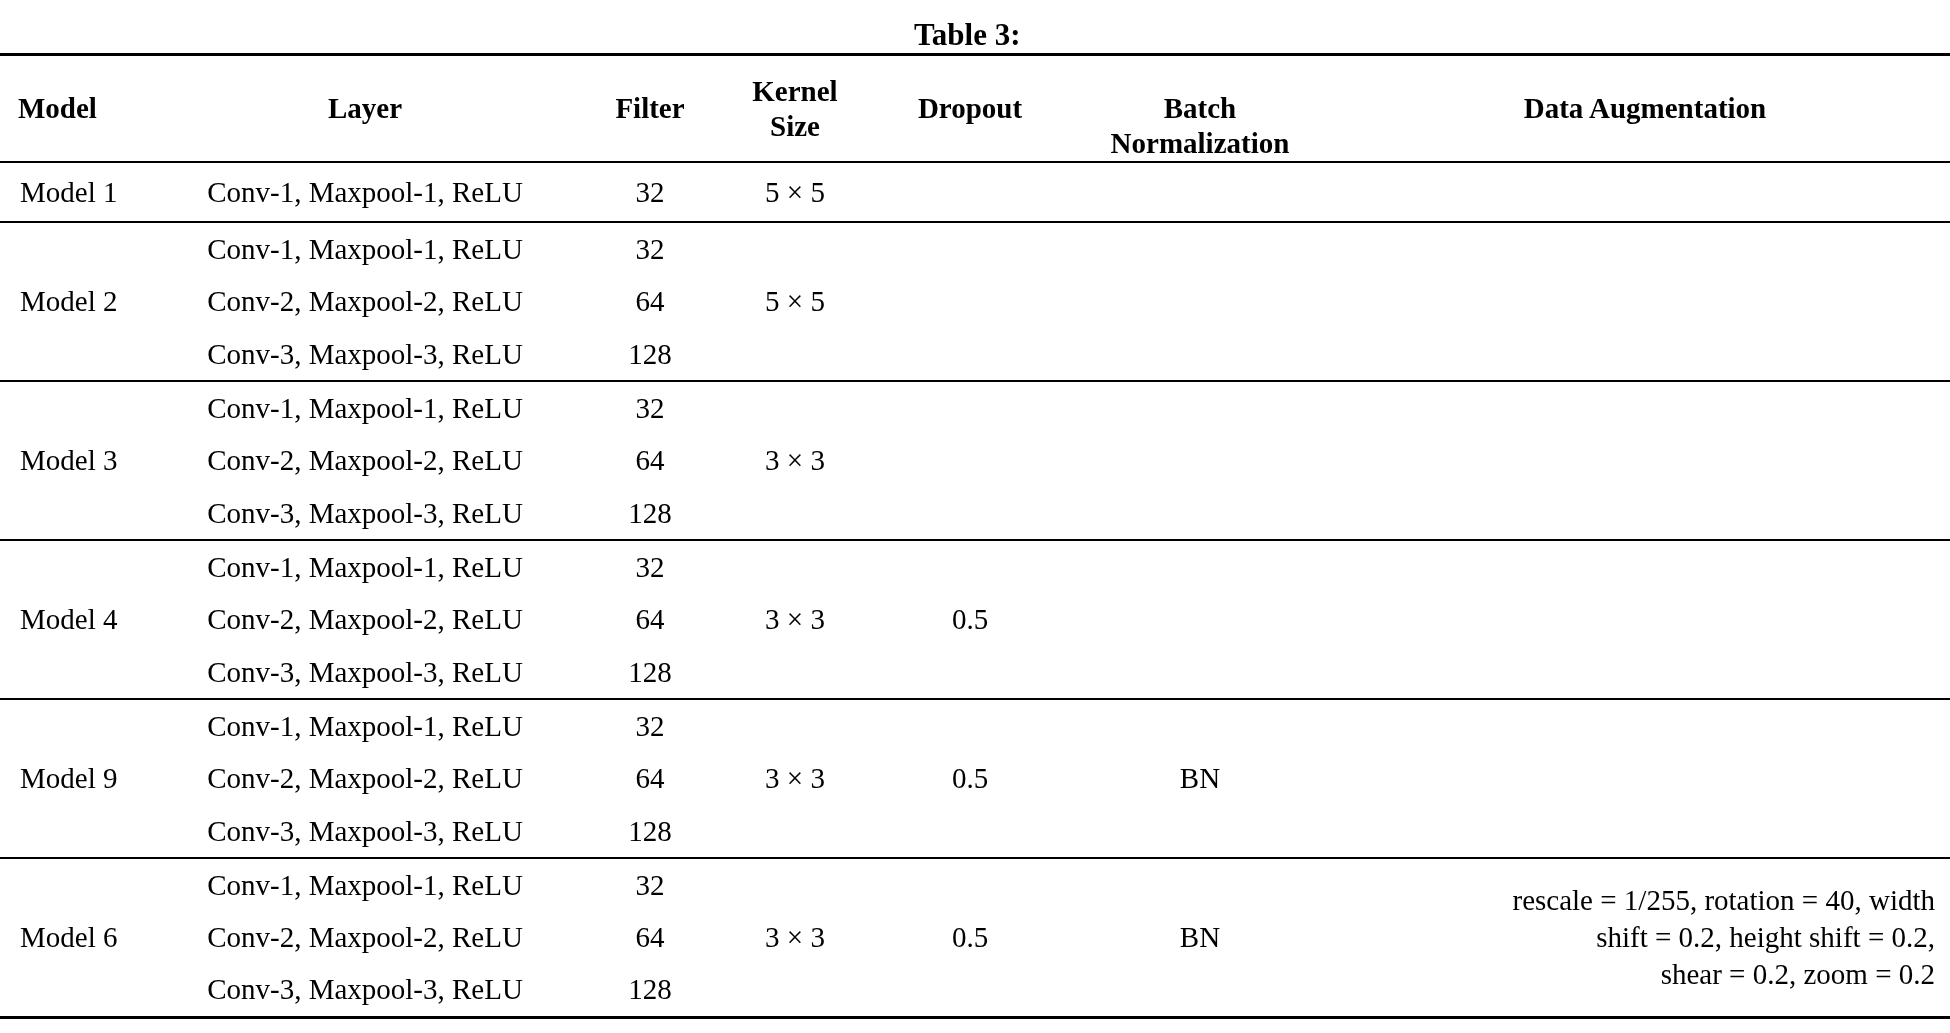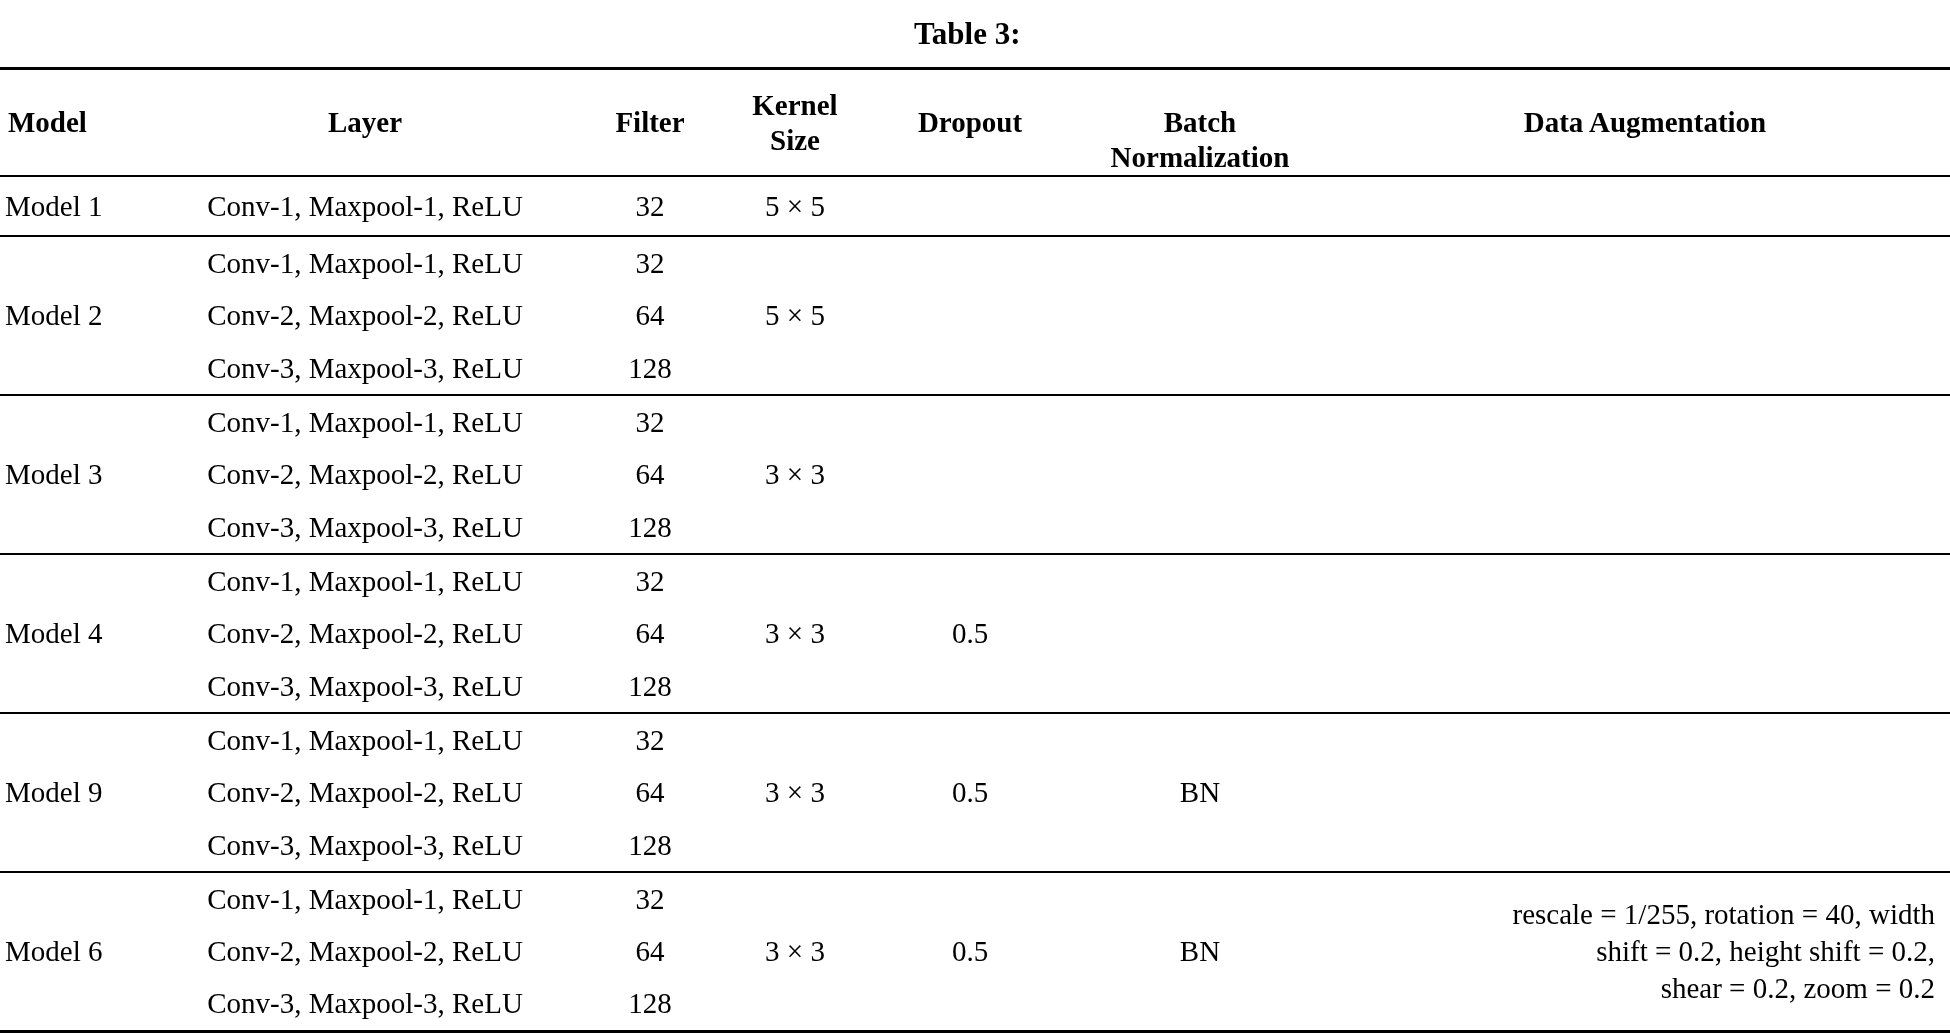--- a/index.html
+++ b/index.html
@@ -9,23 +9,23 @@
     color: #000000;
     font-family: "Liberation Serif", serif;
   }
   .page {
     width: 1950px;
     height: 1033px;
     background: #ffffff;
     overflow: hidden;
   }
   .caption {
-    height: 67px;
+    height: 53px;
     display: flex;
-    align-items: center;
+    align-items: flex-end;
     justify-content: center;
     font-size: 31px;
     white-space: pre;
   }
   .caption .cap-label {
     font-weight: bold;
   }
   table.arch {
     width: 1950px;
     border-collapse: collapse;
@@ -44,38 +44,38 @@
   thead tr { height: 103px; }
   thead { border-bottom: 2px solid #000; }
   th {
     font-weight: bold;
     font-size: 29px;
     line-height: 35px;
     text-align: center;
     vertical-align: middle;
     padding: 0;
   }
-  th.left { text-align: left; padding-left: 8px; }
+  th.left { text-align: left; padding-left: 18px; }
   th .hwrap { display: inline-block; }
   th .hwrap.narrow { max-width: 130px; }
   th .hwrap.mid    { max-width: 240px; margin-top: 35px; }
 
   tbody.block { border-bottom: 2px solid #000; }
   tbody.block:last-child { border-bottom: none; }
   tbody.block tr { height: 53px; }
   tbody.block.single tr { height: 60px; }
 
   td {
     font-size: 29px;
     text-align: center;
     vertical-align: middle;
     padding: 0;
     overflow: hidden;
   }
-  td.model { text-align: left; padding-left: 5px; }
+  td.model { text-align: left; padding-left: 20px; }
   td.aug   { line-height: 37px; }
   .aug-text { max-width: 580px; margin: 0 auto; text-align: right; }
 </style>
 </head>
 <body>
 
 <div class="page">
 
   <div class="caption"><span class="cap-label">Table 3:</span><span>  </span></div>
 

